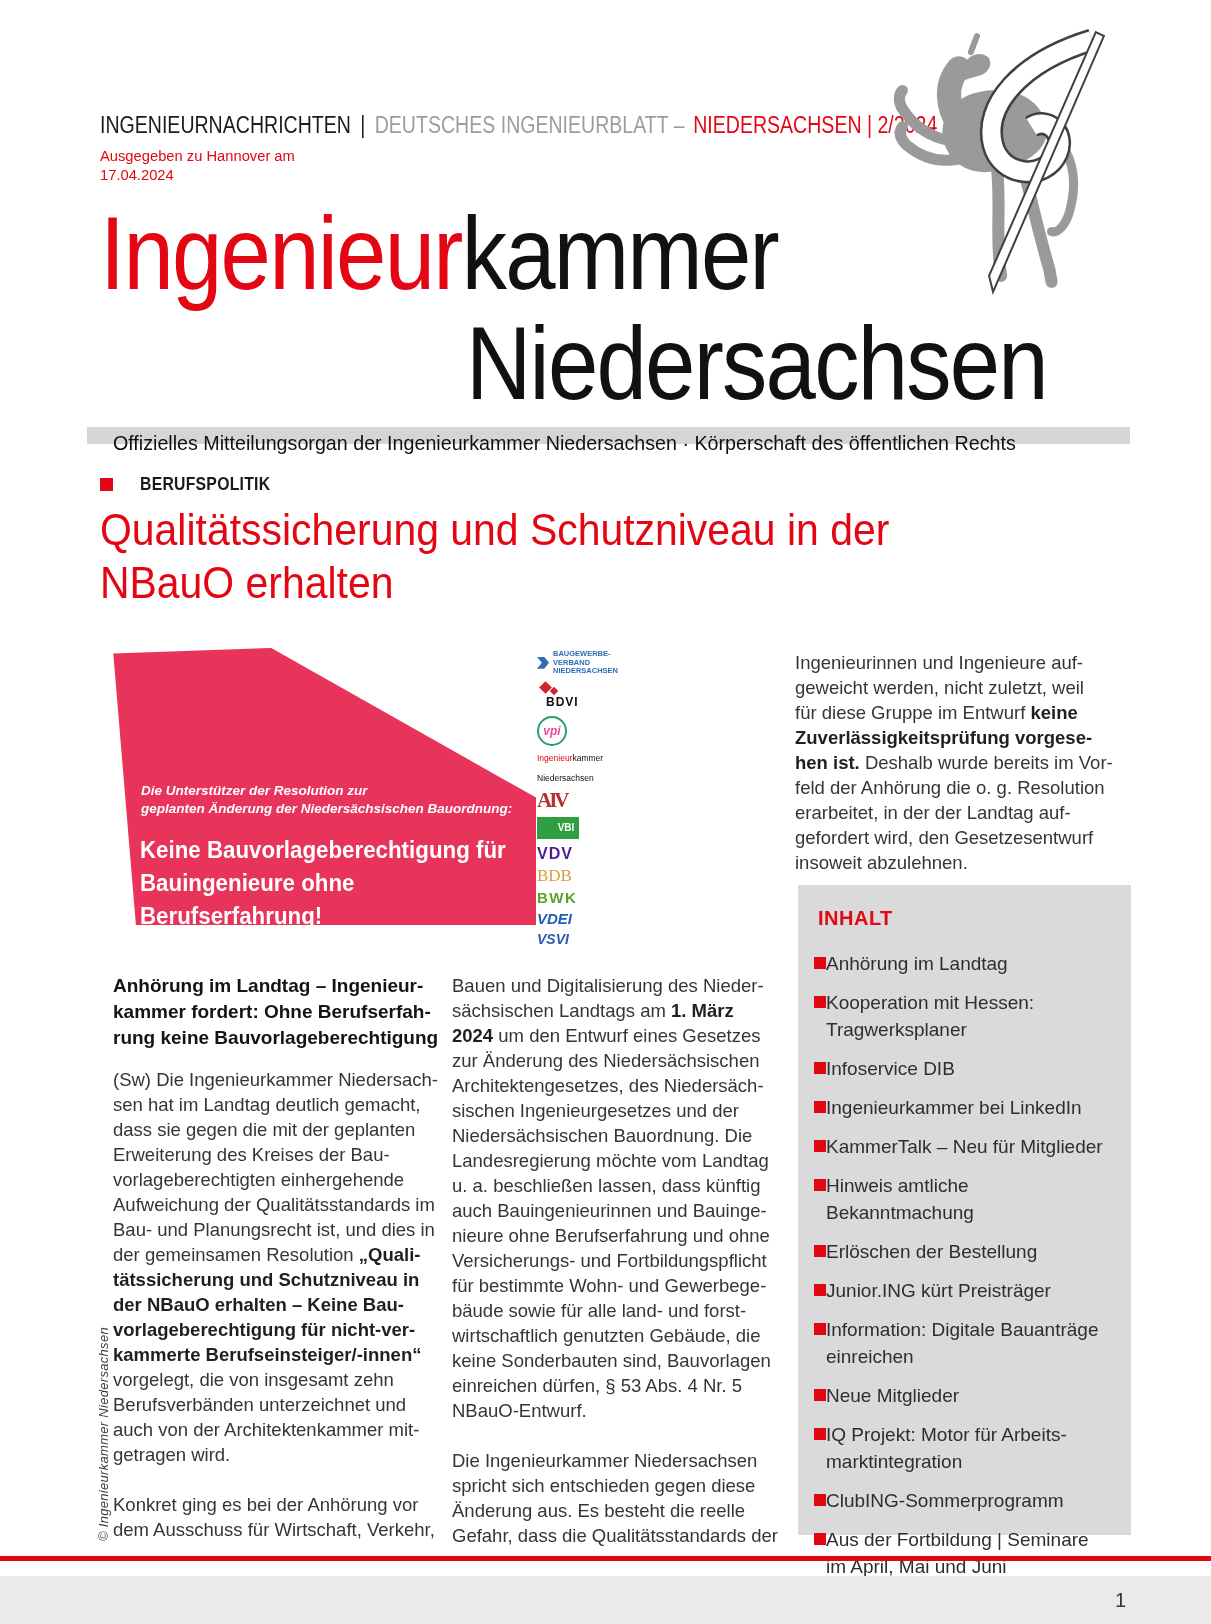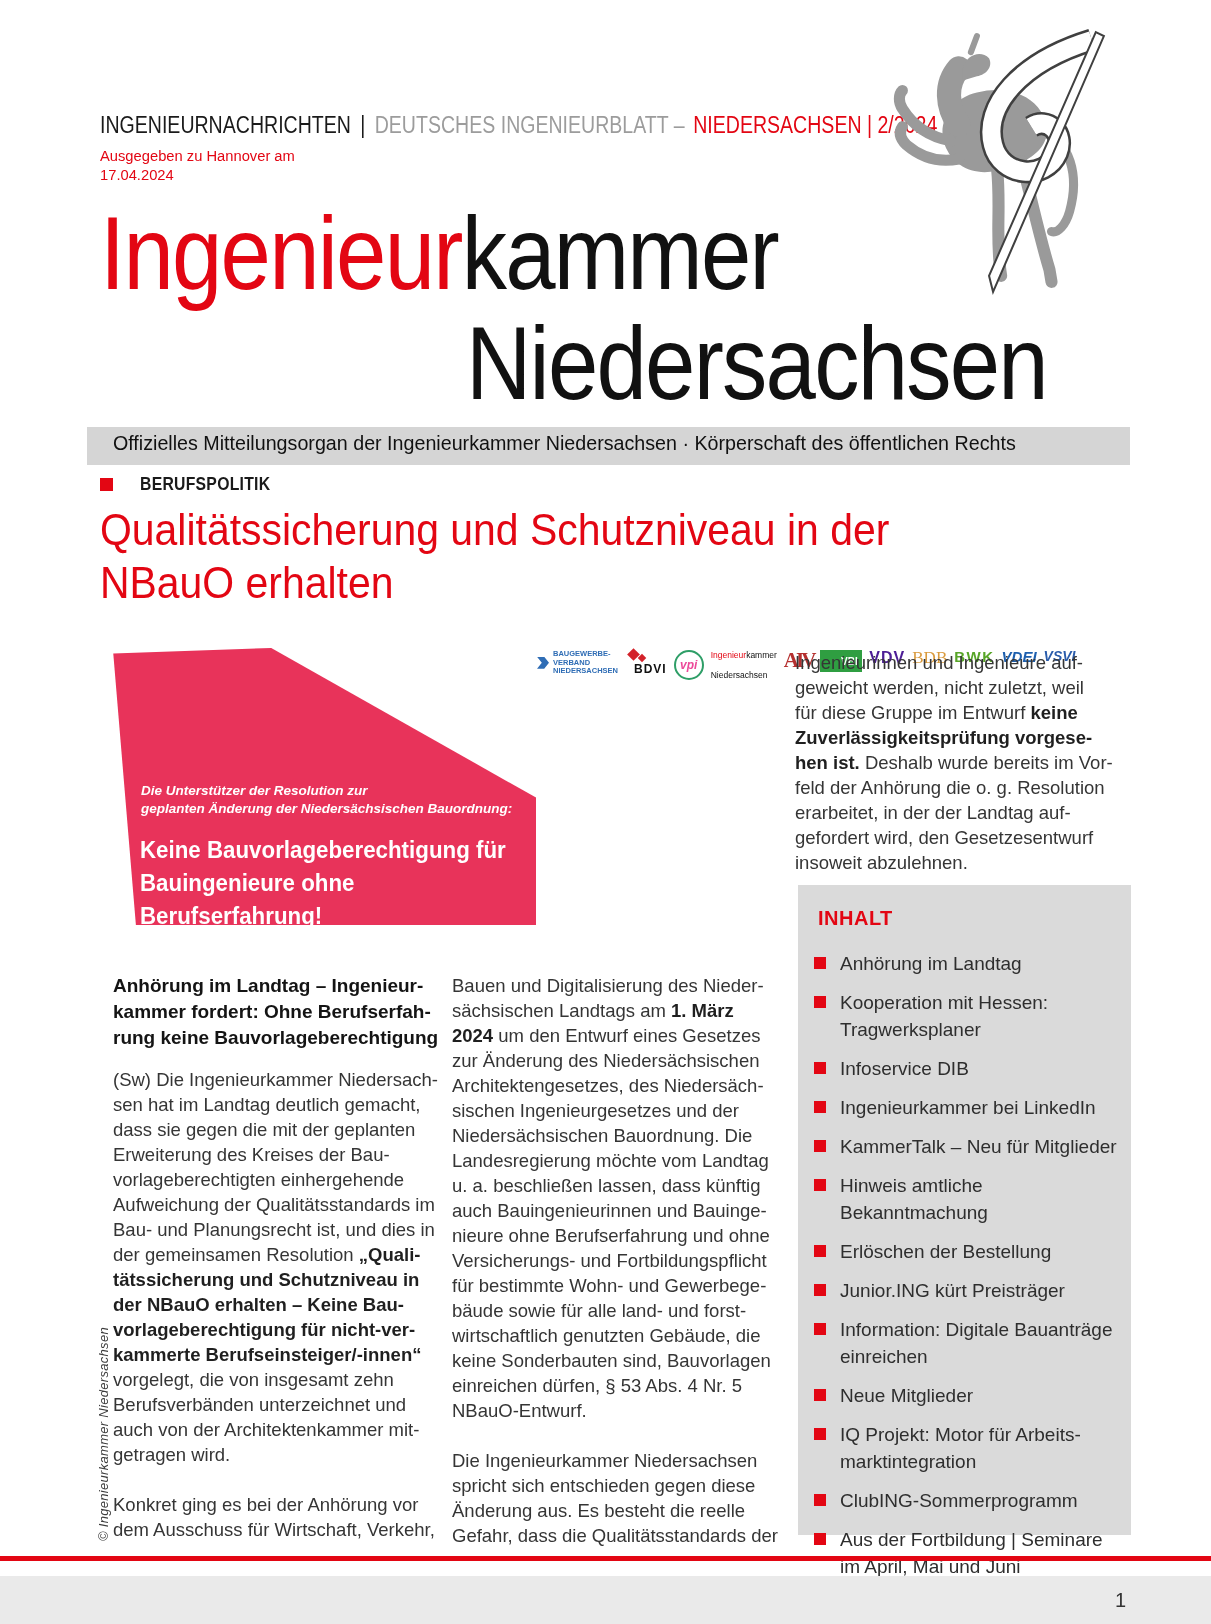--- a/index.html
+++ b/index.html
@@ -17,42 +17,42 @@
   .dateline{position:absolute;left:100px;top:146px;font-size:15.5px;line-height:19px;color:#e30613;
             transform:scaleX(.95);transform-origin:0 0;}
   .mast-title{position:absolute;left:100px;top:200px;width:1040px;height:230px;}
   .mast-title .line{position:absolute;font-size:104px;line-height:106px;letter-spacing:-2px;
                     transform:scaleX(.87);transform-origin:0 0;white-space:nowrap;color:#111;}
   .mast-title .l1{left:0;top:0;}
   .mast-title .l2{left:366px;top:110px;}
   .mast-title .red{color:#e30613;}
   .horse{position:absolute;left:858px;top:28px;width:252px;height:272px;}
 
-  .org-banner{position:absolute;left:87px;top:427px;width:1043px;height:38px;background:#d5d5d5;}
+  .org-banner{position:absolute;left:87px;top:427px;width:1043px;height:17px;background:#d5d5d5;}
   .org-banner span{display:inline-block;padding-left:27px;font-size:20.5px;line-height:31px;color:#111;
                    transform:scaleX(.96);transform-origin:0 50%;white-space:nowrap;}
 
   
   .sec-square{position:absolute;left:100px;top:478px;width:13px;height:13px;background:#e30613;}
   .sec-kicker{position:absolute;left:140px;top:474px;font-size:17.5px;font-weight:bold;color:#1a1a1a;
               transform:scaleX(.9);transform-origin:0 0;letter-spacing:.3px;}
   .headline{position:absolute;left:100px;top:503px;font-size:44px;line-height:53px;color:#e30613;
             transform:scaleX(.93);transform-origin:0 0;}
 
   
   .figure{position:absolute;left:0;top:620px;width:700px;height:310px;}
   .fig-credit{position:absolute;left:96px;top:921px;width:292px;transform:rotate(-90deg);
               transform-origin:0 0;font-style:italic;font-size:13px;color:#3c3c3c;letter-spacing:.3px;}
   .fig-red{position:absolute;left:109px;top:28px;width:427px;height:277px;background:#e8335a;
            clip-path:polygon(1% 2%,38% 0%,100% 54%,100% 100%,6.3% 100%);}
   .fig-intro{position:absolute;left:32px;top:134px;color:#fff;font-style:italic;font-weight:bold;
              font-size:13.5px;line-height:17.5px;}
   .fig-slogan{position:absolute;left:31px;top:186px;color:#fff;font-weight:bold;font-size:23px;
               line-height:33px;transform:scaleX(.97);transform-origin:0 0;}
-  .logos{position:absolute;left:537px;top:30px;width:110px;display:flex;flex-direction:row;
+  .logos{position:absolute;left:537px;top:30px;width:110px;display:flex;flex-direction:column;
          gap:7px;align-items:flex-start;}
   .logo{display:flex;align-items:center;gap:4px;}
   .l-baugewerbe{color:#2f6db5;font-size:7.5px;line-height:8.5px;font-weight:bold;}
   .chev{display:inline-block;width:12px;height:12px;background:#2f6db5;
         clip-path:polygon(0 0,60% 0,100% 50%,60% 100%,0 100%,40% 50%);}
   .l-bdvi{flex-direction:column;align-items:flex-start;gap:1px;}
   .diamonds{display:flex;gap:1px;margin-left:4px;}
   .diamond{width:9px;height:9px;background:#d3222a;transform:rotate(45deg);}
   .diamond.small{width:6px;height:6px;margin-top:5px;}
   .bdvi-txt{font-weight:bold;font-size:12px;color:#111;letter-spacing:1px;margin-left:9px;}
@@ -78,21 +78,21 @@
   .col3{left:795px;top:650px;width:325px;}
   .col-h{font-weight:bold;font-size:19px;line-height:26px;color:#141414;margin:0 0 16px 0;}
   .col p{margin:0 0 25px 0;}
   .col b{color:#1f1f1f;}
 
   
   .inhalt{position:absolute;left:798px;top:885px;width:333px;height:650px;background:#dadada;
           box-sizing:border-box;padding:18px 6px 0 16px;}
   .inhalt-title{color:#e30613;font-weight:bold;font-size:20px;letter-spacing:.5px;margin:4px 0 20px 4px;}
   .inhalt ul{list-style:none;margin:0;padding:0;}
-  .inhalt li{display:flex;gap:14px;margin-bottom:12px;}
+  .inhalt li{display:flex;gap:0;margin-bottom:12px;}
   .inhalt .sq{flex:0 0 12px;width:12px;height:12px;background:#e30613;margin-top:7px;}
   .inhalt .txt{font-size:19px;line-height:27px;color:#2e2e2e;}
 
   
   .rule{position:absolute;left:0;top:1556px;width:1211px;height:5px;background:#e30613;}
   .footer{position:absolute;left:0;top:1576px;width:1211px;height:48px;background:#eaeaea;}
   .pagenum{position:absolute;right:85px;top:0;line-height:48px;font-size:20px;color:#333;}
 </style>
 </head>
 <body>

